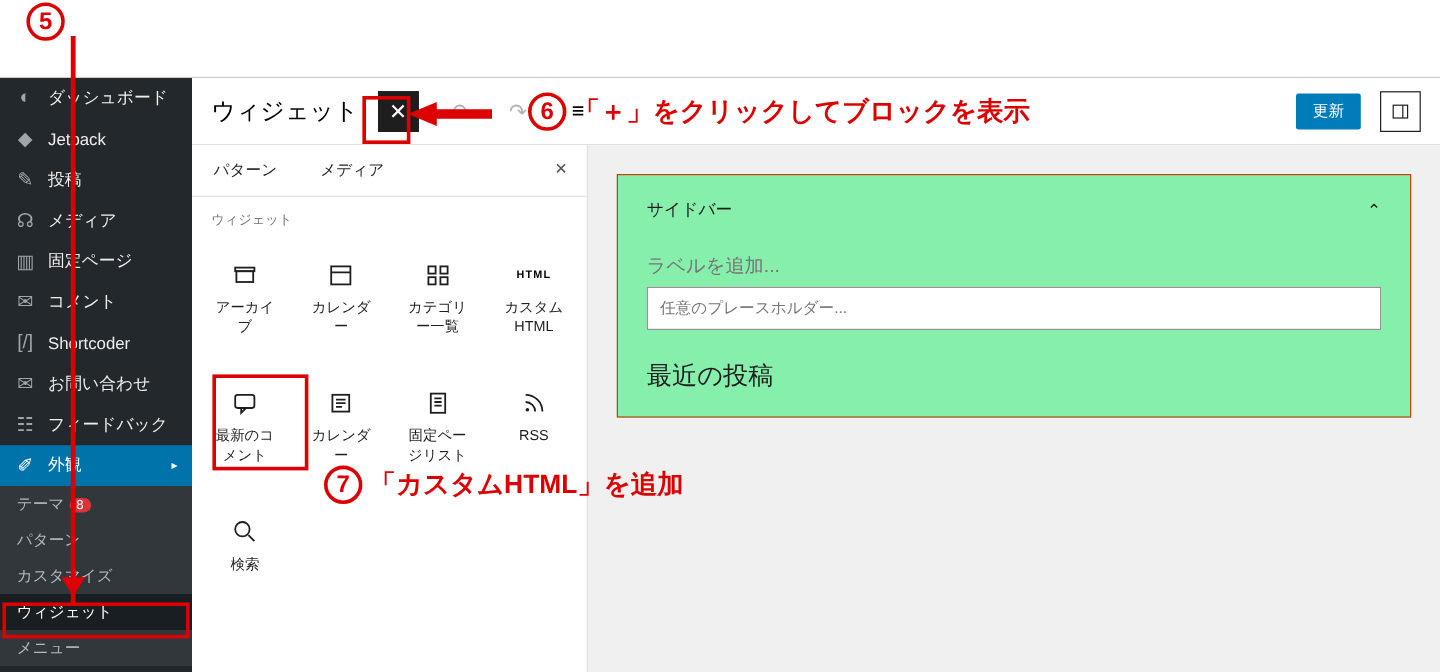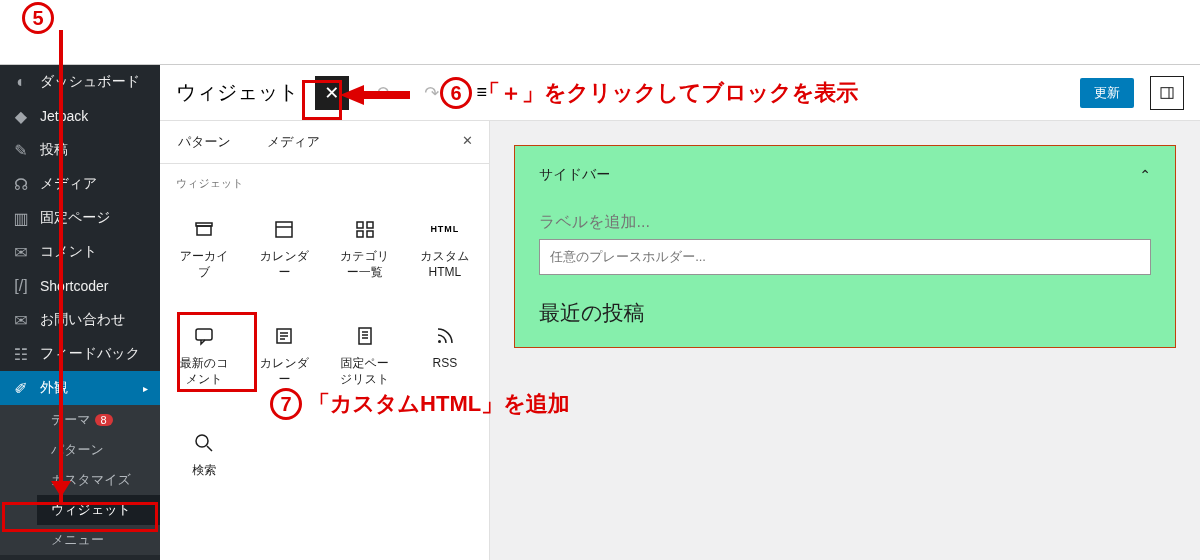--- a/index.html
+++ b/index.html
@@ -13,21 +13,21 @@
   .arrow-left { position: absolute; left: 340px; top: 85px; width: 70px; height: 20px; z-index: 90; }
   .arrow-left svg { width: 100%; height: 100%; }
 
   .redbox { position: absolute; border: 3px solid #d00; z-index: 95; pointer-events: none; }
 
   .app { display: flex; position: absolute; top: 64px; left: 0; right: 0; bottom: 0; border-top: 1px solid #ccc; }
 
   .sidebar { width: 160px; background: #23282d; color: #eee; font-size: 14px; }
   .sidebar .item { padding: 8px 12px; display: flex; align-items: center; gap: 10px; color: #eee; cursor: pointer; }
   .sidebar .item.active { background: #0073aa; color: #fff; }
-  .sidebar .sub { background: #32373c; padding-left: 37px; }
+  .sidebar .sub { background: #32373c; }
   .sidebar .sub .subitem { padding: 6px 14px; color: #b4b9be; font-size: 13px; cursor: pointer; }
   .sidebar .sub .subitem.sel { background: #191e23; color: #fff; }
   .sidebar .badge { background: #d63638; color: #fff; border-radius: 9px; font-size: 11px; padding: 0 6px; margin-left: 4px; }
   .icon { width: 18px; height: 18px; display: inline-flex; align-items: center; justify-content: center; font-size: 16px; color: #a0a5aa; }
 
   .editor { flex: 1; display: flex; flex-direction: column; }
   .topbar { height: 56px; display: flex; align-items: center; padding: 0 16px; gap: 16px; border-bottom: 1px solid #e0e0e0; }
   .topbar h1 { font-size: 20px; font-weight: 500; }
   .toolbtn { width: 34px; height: 34px; border: 1px solid #1e1e1e; display: flex; align-items: center; justify-content: center; cursor: pointer; font-size: 18px; }
   .toolbtn.plain { border: none; }

